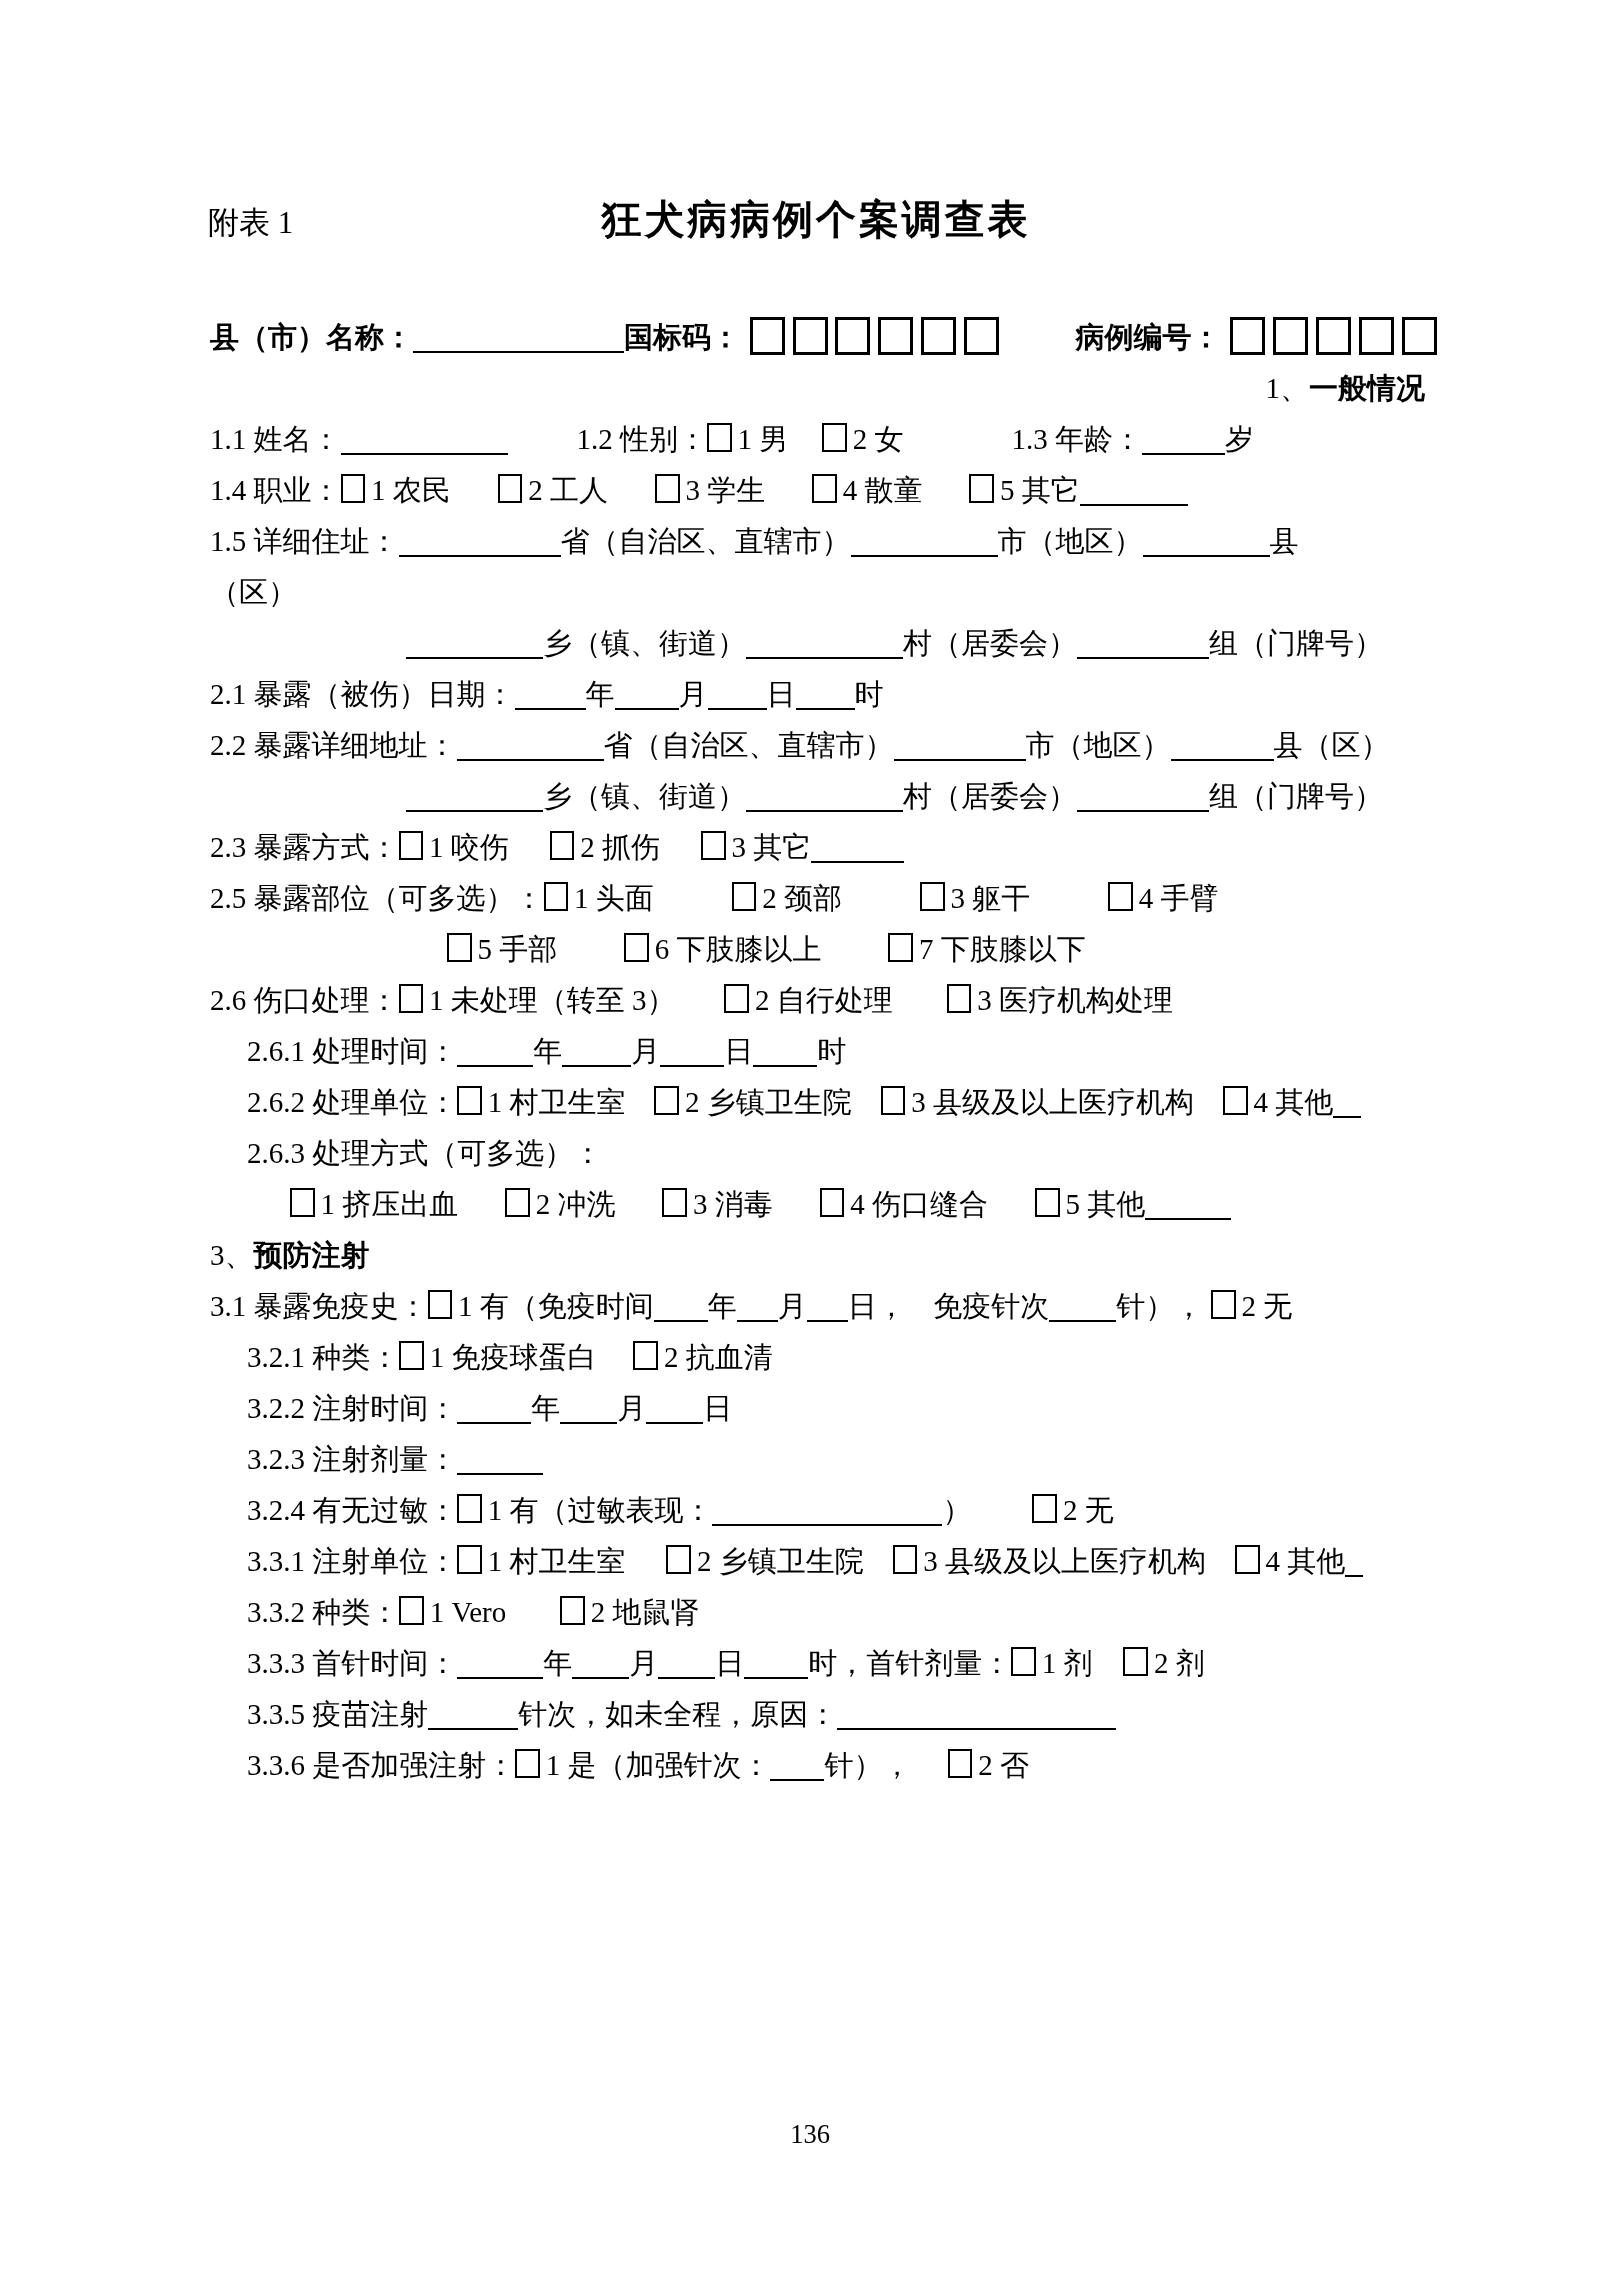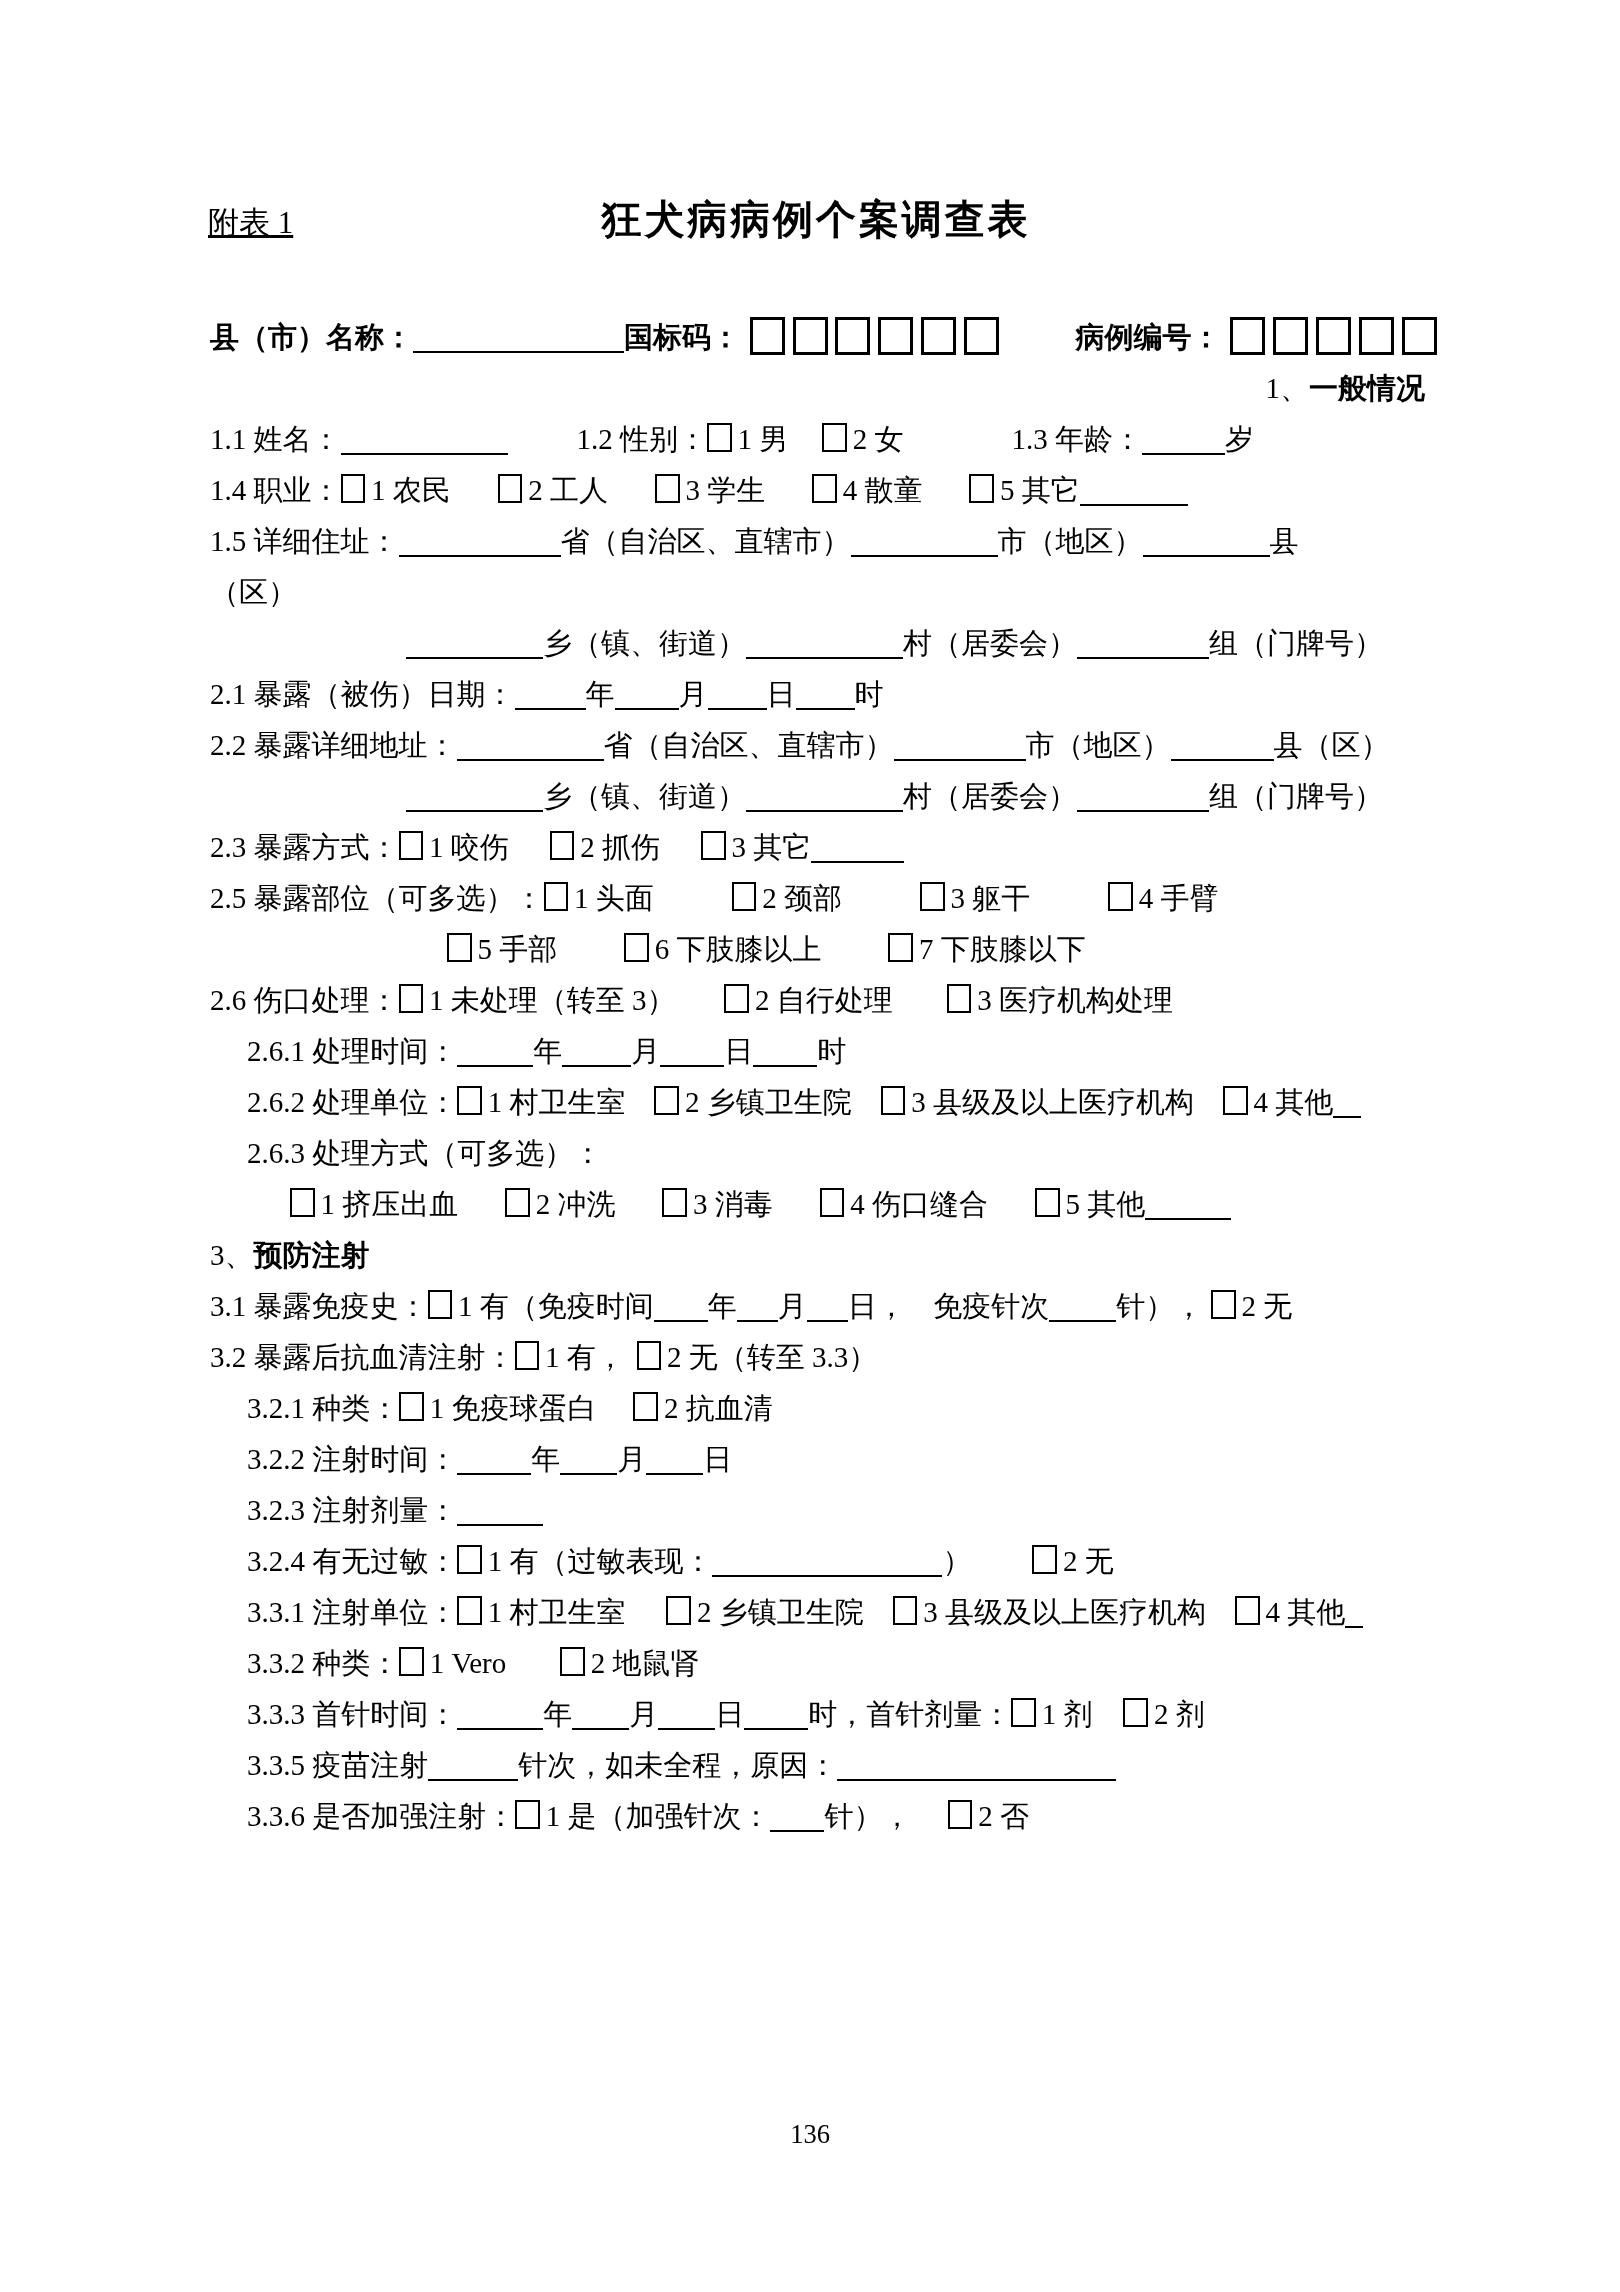--- a/index.html
+++ b/index.html
@@ -5,21 +5,21 @@
   html,body{margin:0;padding:0;background:#888;}
   .page{
     position:relative;
     width:1620px;height:2293px;
     background:#ffffff;
     color:#000;
     font-family:"Liberation Serif","DejaVu Serif",serif;
     overflow:hidden;
   }
   .titlebar{position:absolute;top:192px;left:208px;right:196px;height:63px;}
-  .doc-tag{position:absolute;left:0;top:9.8px;font-size:31px;text-decoration:underline;}
+  .doc-tag{position:absolute;left:0;top:9.8px;font-size:31px;}
   .doc-title{text-align:center;font-size:40px;font-weight:bold;letter-spacing:2.9px;}
   .form-body{position:absolute;top:312px;left:210px;width:1215px;}
   .line{height:51px;line-height:51px;font-size:29px;white-space:nowrap;}
   .tx{display:inline;}
   .b{font-weight:bold;}
   .bl{display:inline-block;border-bottom:2.9px solid #000;height:29px;vertical-align:-5.9px;}
   .cbo{display:inline;}
   .cb{display:inline-block;width:20.6px;height:24.5px;border:2px solid #000;vertical-align:-2.9px;margin-right:5.9px;background:#fff;}
   .cbl{display:inline;}
   .bxr{display:inline-block;vertical-align:-7.8px;margin-left:9.8px;}
@@ -50,21 +50,20 @@
       <div class="line" style="margin-left: 0px;"><span class="tx">2.3 暴露方式：</span><span class="cbo"><span class="cb"></span><span class="cbl">1 咬伤</span></span><span class="cbo" style="margin-left: 41px;"><span class="cb"></span><span class="cbl">2 抓伤</span></span><span class="cbo" style="margin-left: 41px;"><span class="cb"></span><span class="cbl">3 其它</span></span><span class="bl" style="width: 93px;"></span></div>
       <div class="line" style="margin-left: 0px;"><span class="tx">2.5 暴露部位（可多选）：</span><span class="cbo"><span class="cb"></span><span class="cbl">1 头面</span></span><span class="cbo" style="margin-left: 78px;"><span class="cb"></span><span class="cbl">2 颈部</span></span><span class="cbo" style="margin-left: 78px;"><span class="cb"></span><span class="cbl">3 躯干</span></span><span class="cbo" style="margin-left: 78px;"><span class="cb"></span><span class="cbl">4 手臂</span></span></div>
       <div class="line" style="margin-left: 237px;"><span class="cbo"><span class="cb"></span><span class="cbl">5 手部</span></span><span class="cbo" style="margin-left: 67px;"><span class="cb"></span><span class="cbl">6 下肢膝以上</span></span><span class="cbo" style="margin-left: 67px;"><span class="cb"></span><span class="cbl">7 下肢膝以下</span></span></div>
       <div class="line" style="margin-left: 0px;"><span class="tx">2.6 伤口处理：</span><span class="cbo"><span class="cb"></span><span class="cbl">1 未处理（转至 3）</span></span><span class="cbo" style="margin-left: 49px;"><span class="cb"></span><span class="cbl">2 自行处理</span></span><span class="cbo" style="margin-left: 54px;"><span class="cb"></span><span class="cbl">3 医疗机构处理</span></span></div>
       <div class="line" style="margin-left: 37px;"><span class="tx">2.6.1 处理时间：</span><span class="bl" style="width: 76px;"></span><span class="tx">年</span><span class="bl" style="width: 69px;"></span><span class="tx">月</span><span class="bl" style="width: 64px;"></span><span class="tx">日</span><span class="bl" style="width: 64px;"></span><span class="tx">时</span></div>
       <div class="line" style="margin-left: 37px;"><span class="tx">2.6.2 处理单位：</span><span class="cbo"><span class="cb"></span><span class="cbl">1 村卫生室</span></span><span class="cbo" style="margin-left: 29px;"><span class="cb"></span><span class="cbl">2 乡镇卫生院</span></span><span class="cbo" style="margin-left: 29px;"><span class="cb"></span><span class="cbl">3 县级及以上医疗机构</span></span><span class="cbo" style="margin-left: 29px;"><span class="cb"></span><span class="cbl">4 其他</span></span><span class="bl" style="width: 27.4px;"></span></div>
       <div class="line" style="margin-left: 37px;"><span class="tx">2.6.3 处理方式（可多选）：</span></div>
       <div class="line" style="margin-left: 80px;"><span class="cbo"><span class="cb"></span><span class="cbl">1 挤压出血</span></span><span class="cbo" style="margin-left: 47px;"><span class="cb"></span><span class="cbl">2 冲洗</span></span><span class="cbo" style="margin-left: 47px;"><span class="cb"></span><span class="cbl">3 消毒</span></span><span class="cbo" style="margin-left: 47px;"><span class="cb"></span><span class="cbl">4 伤口缝合</span></span><span class="cbo" style="margin-left: 47px;"><span class="cb"></span><span class="cbl">5 其他</span></span><span class="bl" style="width: 86px;"></span></div>
       <div class="line" style="margin-left: 0px;"><span class="tx">3、</span><span class="tx b">预防注射</span></div>
       <div class="line" style="margin-left: 0px;"><span class="tx">3.1 暴露免疫史：</span><span class="cbo"><span class="cb"></span><span class="cbl">1 有（免疫时间</span></span><span class="bl" style="width: 54px;"></span><span class="tx">年</span><span class="bl" style="width: 41px;"></span><span class="tx">月</span><span class="bl" style="width: 41px;"></span><span class="tx">日，</span><span class="tx" style="margin-left: 27.4px;">免疫针次</span><span class="bl" style="width: 67px;"></span><span class="tx">针），</span><span class="cbo" style="margin-left: 7.8px;"><span class="cb"></span><span class="cbl">2 无</span></span></div>
-      <div class="line" style="margin-left: 0px;"><span class="tx">3.2 暴露后抗血清注射：</span><span class="cbo"><span class="cb"></span><span class="cbl">1 有，</span></span><span class="cbo" style="margin-left: 11.8px;"><span class="cb"></span><span class="cbl">2 无（转至 3.3）</span></span></div>
       <div class="line" style="margin-left: 37px;"><span class="tx">3.2.1 种类：</span><span class="cbo"><span class="cb"></span><span class="cbl">1 免疫球蛋白</span></span><span class="cbo" style="margin-left: 37px;"><span class="cb"></span><span class="cbl">2 抗血清</span></span></div>
       <div class="line" style="margin-left: 37px;"><span class="tx">3.2.2 注射时间：</span><span class="bl" style="width: 74px;"></span><span class="tx">年</span><span class="bl" style="width: 57px;"></span><span class="tx">月</span><span class="bl" style="width: 57px;"></span><span class="tx">日</span></div>
       <div class="line" style="margin-left: 37px;"><span class="tx">3.2.3 注射剂量：</span><span class="bl" style="width: 86px;"></span></div>
       <div class="line" style="margin-left: 37px;"><span class="tx">3.2.4 有无过敏：</span><span class="cbo"><span class="cb"></span><span class="cbl">1 有（过敏表现：</span></span><span class="bl" style="width: 230px;"></span><span class="tx">）</span><span class="cbo" style="margin-left: 61px;"><span class="cb"></span><span class="cbl">2 无</span></span></div>
       <div class="line" style="margin-left: 37px;"><span class="tx">3.3.1 注射单位：</span><span class="cbo"><span class="cb"></span><span class="cbl">1 村卫生室</span></span><span class="cbo" style="margin-left: 41px;"><span class="cb"></span><span class="cbl">2 乡镇卫生院</span></span><span class="cbo" style="margin-left: 29px;"><span class="cb"></span><span class="cbl">3 县级及以上医疗机构</span></span><span class="cbo" style="margin-left: 29px;"><span class="cb"></span><span class="cbl">4 其他</span></span><span class="bl" style="width: 17.6px;"></span></div>
       <div class="line" style="margin-left: 37px;"><span class="tx">3.3.2  种类：</span><span class="cbo"><span class="cb"></span><span class="cbl">1 Vero</span></span><span class="cbo" style="margin-left: 54px;"><span class="cb"></span><span class="cbl">2 地鼠肾</span></span></div>
       <div class="line" style="margin-left: 37px;"><span class="tx">3.3.3 首针时间：</span><span class="bl" style="width: 86px;"></span><span class="tx">年</span><span class="bl" style="width: 57px;"></span><span class="tx">月</span><span class="bl" style="width: 57px;"></span><span class="tx">日</span><span class="bl" style="width: 64px;"></span><span class="tx">时，首针剂量：</span><span class="cbo"><span class="cb"></span><span class="cbl">1 剂</span></span><span class="cbo" style="margin-left: 31px;"><span class="cb"></span><span class="cbl">2 剂</span></span></div>
       <div class="line" style="margin-left: 37px;"><span class="tx">3.3.5 疫苗注射</span><span class="bl" style="width: 90px;"></span><span class="tx">针次，如未全程，原因：</span><span class="bl" style="width: 279px;"></span></div>
       <div class="line" style="margin-left: 37px;"><span class="tx">3.3.6 是否加强注射：</span><span class="cbo"><span class="cb"></span><span class="cbl">1 是（加强针次：</span></span><span class="bl" style="width: 54px;"></span><span class="tx">针）， </span><span class="cbo" style="margin-left: 29px;"><span class="cb"></span><span class="cbl">2 否</span></span></div>
     </div>

